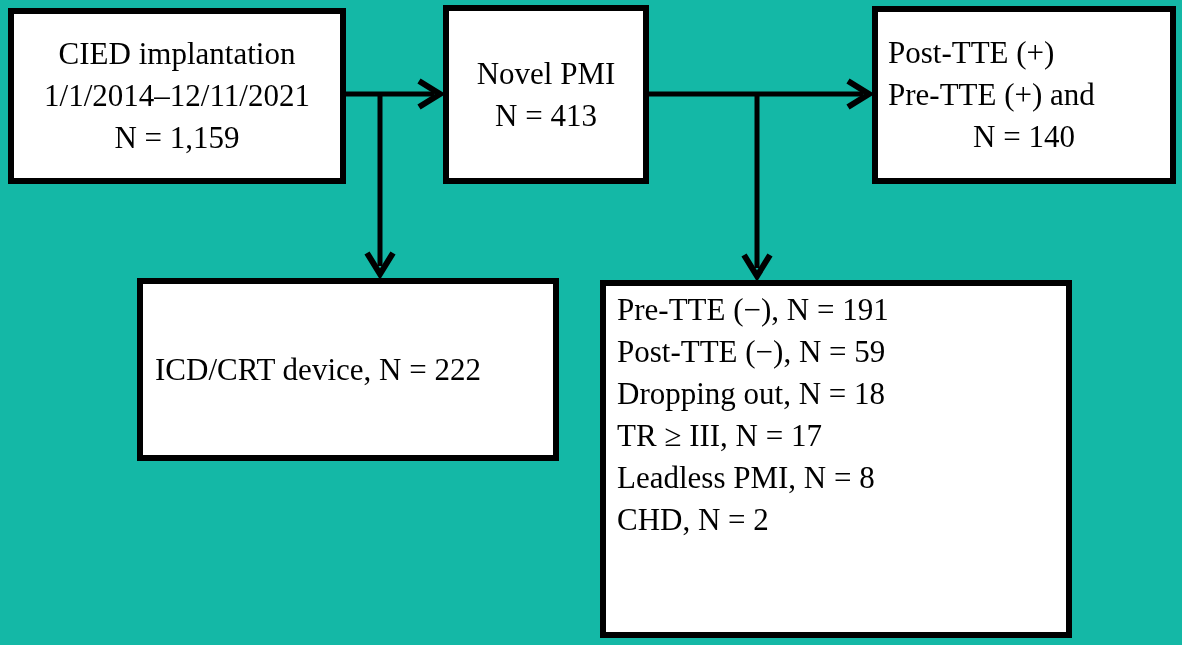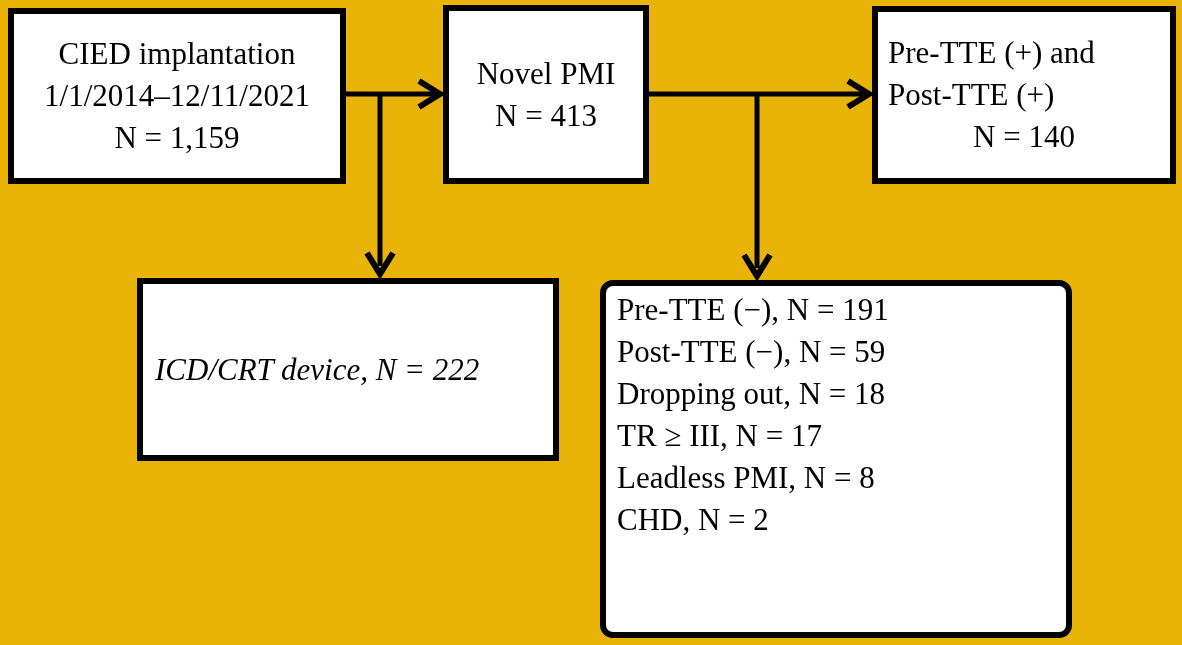--- a/index.html
+++ b/index.html
@@ -4,21 +4,21 @@
 <style>
   html, body {
     margin: 0;
     padding: 0;
     background: #ffffff;
   }
   .canvas {
     position: relative;
     width: 1182px;
     height: 645px;
-    background: #eab308;
+    background: #14b8a6;
     color: #000000;
     font-family: "Liberation Serif", "DejaVu Serif", serif;
     overflow: hidden;
   }
   .box {
     position: absolute;
     box-sizing: border-box;
     border: 6px solid #000000;
     background: #ffffff;
     display: flex;
@@ -28,22 +28,22 @@
     line-height: 42px;
     white-space: nowrap;
   }
   .box .line { width: 100%; }
   .align-center { text-align: center; }
   .align-left   { text-align: left; }
 
   .box-cied       { left: 8px;   top: 8px;   width: 338px; height: 176px; align-items: center; text-align: center; }
   .box-novel-pmi  { left: 443px; top: 5px;   width: 206px; height: 179px; align-items: flex-start; text-align: center; }
   .box-tte-pos    { left: 872px; top: 6px;   width: 304px; height: 178px; padding: 0 10px; }
-  .box-excl-dev   { left: 137px; top: 278px; width: 422px; height: 183px; padding-left: 12px; font-style: italic; }
-  .box-excl-tte   { left: 600px; top: 280px; width: 472px; height: 358px; padding-left: 11px; padding-top: 3px; justify-content: flex-start; border-radius: 13px; }
+  .box-excl-dev   { left: 137px; top: 278px; width: 422px; height: 183px; padding-left: 12px; }
+  .box-excl-tte   { left: 600px; top: 280px; width: 472px; height: 358px; padding-left: 11px; padding-top: 3px; justify-content: flex-start; }
 
   .arrows {
     position: absolute;
     left: 0; top: 0;
     width: 1182px;
     height: 645px;
     pointer-events: none;
   }
   .arrows path, .arrows polyline {
     stroke: #000000;
@@ -62,22 +62,22 @@
     <div class="line align-center">1/1/2014–12/11/2021</div>
     <div class="line align-center">N = 1,159</div>
   </div>
 
   <div class="box box-novel-pmi">
     <div class="line align-center">Novel PMI</div>
     <div class="line align-center">N = 413</div>
   </div>
 
   <div class="box box-tte-pos">
+    <div class="line align-left">Post-TTE (+)</div>
     <div class="line align-left">Pre-TTE (+) and</div>
-    <div class="line align-left">Post-TTE (+)</div>
     <div class="line align-center">N = 140</div>
   </div>
 
   <div class="box box-excl-dev">
     <div class="line align-left">ICD/CRT device, N = 222</div>
   </div>
 
   <div class="box box-excl-tte">
     <div class="line align-left">Pre-TTE (−), N = 191</div>
     <div class="line align-left">Post-TTE (−), N = 59</div>

